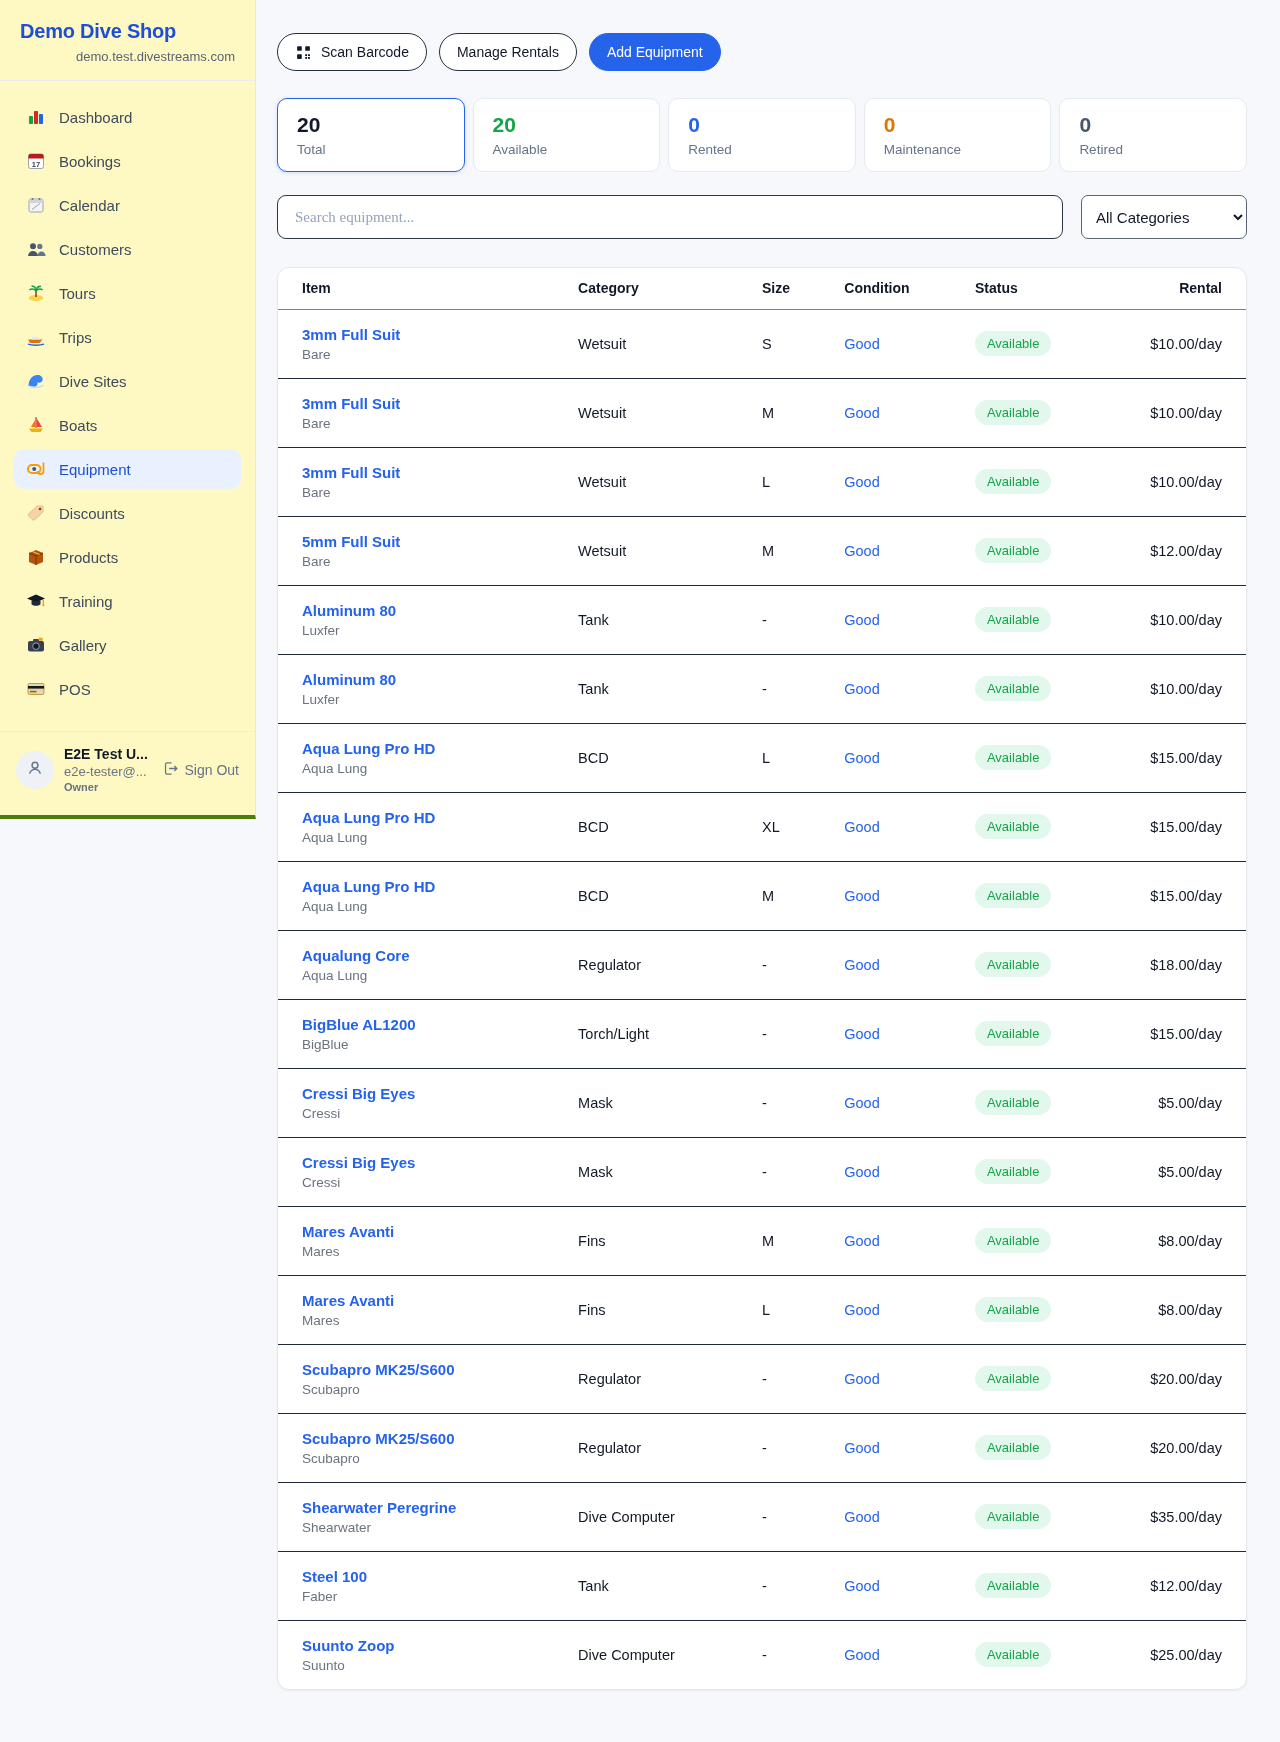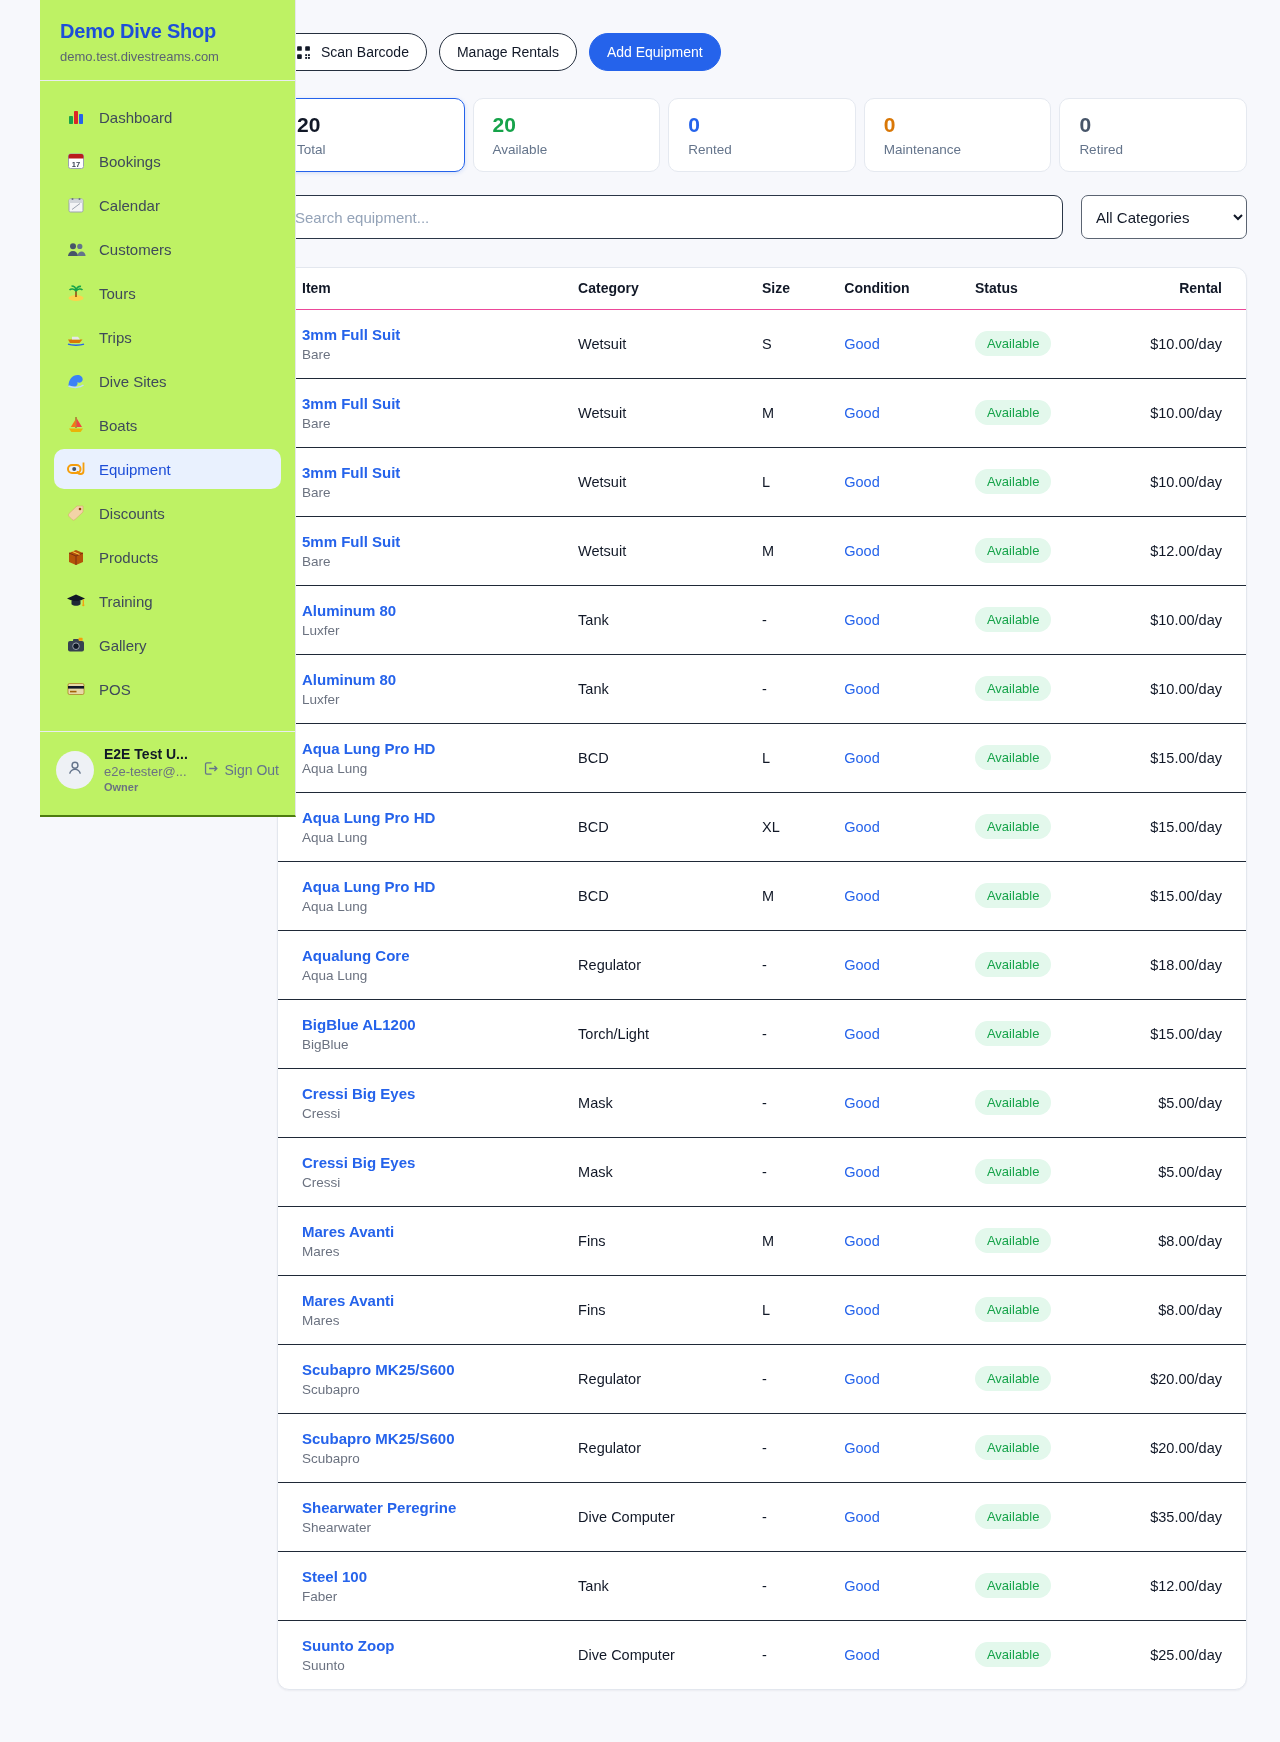--- a/index.html
+++ b/index.html
@@ -8,29 +8,28 @@
     font-family: "Liberation Sans", sans-serif;
     background: #f7f8fc;
     color: #0f172a;
     -webkit-font-smoothing: antialiased;
   }
   .app { position: relative; width: 1280px; height: 1742px; overflow: hidden; }
 
   
   .sidebar {
     position: absolute; left: 0; top: 0; width: 256px;
-    background: #bef264;
+    background: #fef9c3;
     border-right: 1px solid #e5e7eb;
-    border-bottom: 2px solid #4d7c0f;
+    border-bottom: 4px solid #4d7c0f;
     padding-bottom: 4px;
-    margin-left: 40px;
   }
   .brand-block { padding: 20px 20px 16px 20px; border-bottom: 1px solid #e9ecf1; }
   .brand { font-size: 20px; font-weight: 800; color: #1d4ed8; letter-spacing: -0.2px; }
-  .brand-domain { font-size: 13px; color: #5b6472; margin-top: 6px; }
+  .brand-domain { font-size: 13px; color: #5b6472; margin-top: 6px; text-align: right; }
   .nav { padding: 16px 14px 10px 14px; }
   .nav-item {
     display: flex; align-items: center; gap: 13px;
     height: 40px; margin-bottom: 4px; padding: 0 12px;
     border-radius: 10px; cursor: pointer;
     font-size: 15px; color: #3f4a5a;
   }
   .nav-item .ic { width: 20px; height: 20px; flex: 0 0 20px; display: inline-flex; }
   .nav-item .ic svg { width: 20px; height: 20px; }
   .nav-item.active { background: #e9f1fe; color: #1d4ed8; font-weight: 500; }
@@ -83,21 +82,21 @@
     box-shadow: 0 1px 4px rgba(37,99,235,.18);
   }
   .stat-value { font-size: 21px; font-weight: 800; }
   .stat-label { font-size: 13.5px; color: #64748b; margin-top: 5px; }
 
   
   .filters { display: flex; gap: 18px; margin-top: 23px; }
   .search-input {
     flex: 1; height: 44px; border: 1px solid #2b3647; border-radius: 9px;
     padding: 0 17px; font-size: 15px; color: #111827; background: #fff;
-    font-family: Liberation Sans, sans-serif; outline: none;
+    font-family: Liberation Serif, serif; outline: none;
   }
   .search-input::placeholder { color: #94a3b8; }
   .category-select {
     width: 166px; height: 44px; border: 1px solid #5b6472; border-radius: 7px;
     background: #ffffff; font-size: 15px; color: #111827; padding: 0 10px;
     font-family: "Liberation Sans", sans-serif;
   }
 
   
   .table-card {

